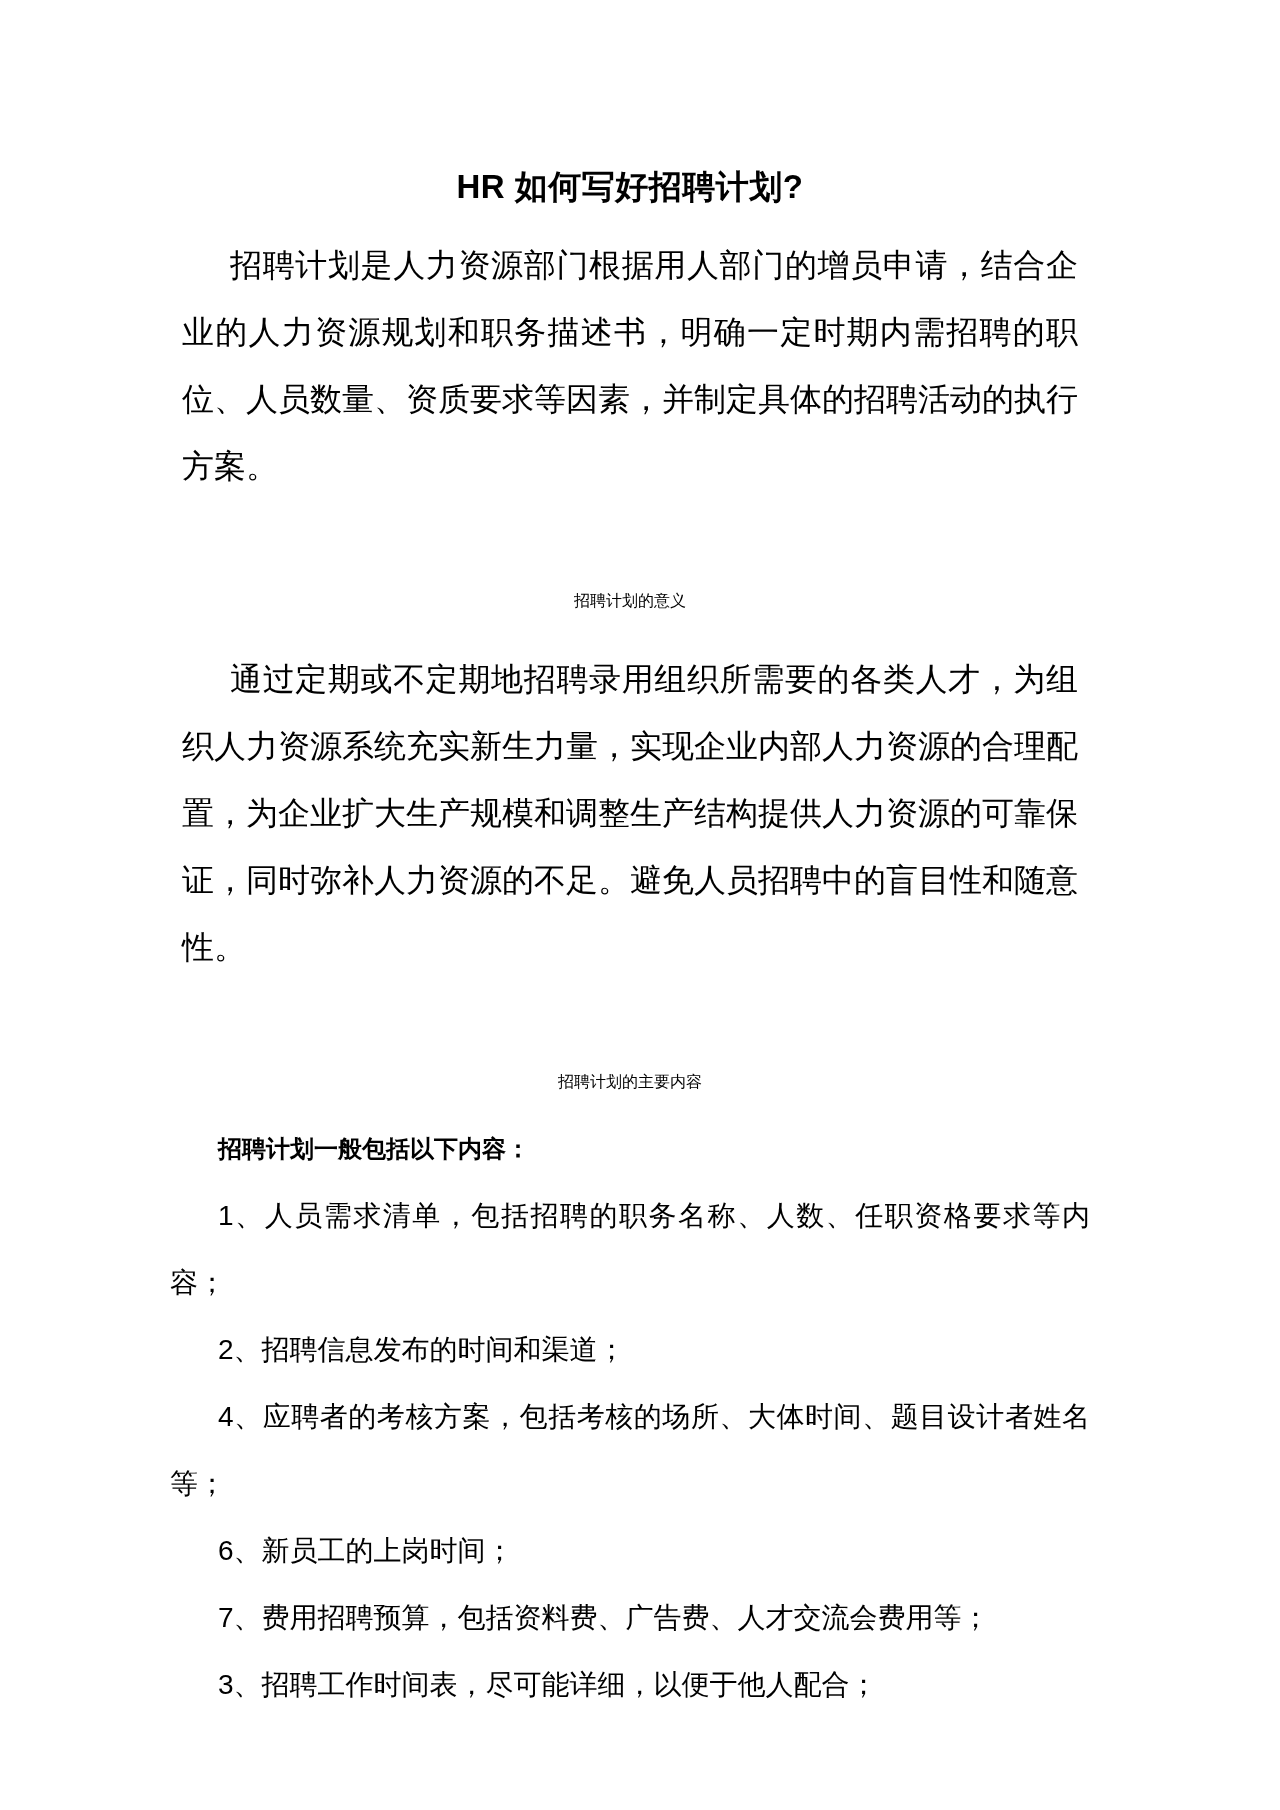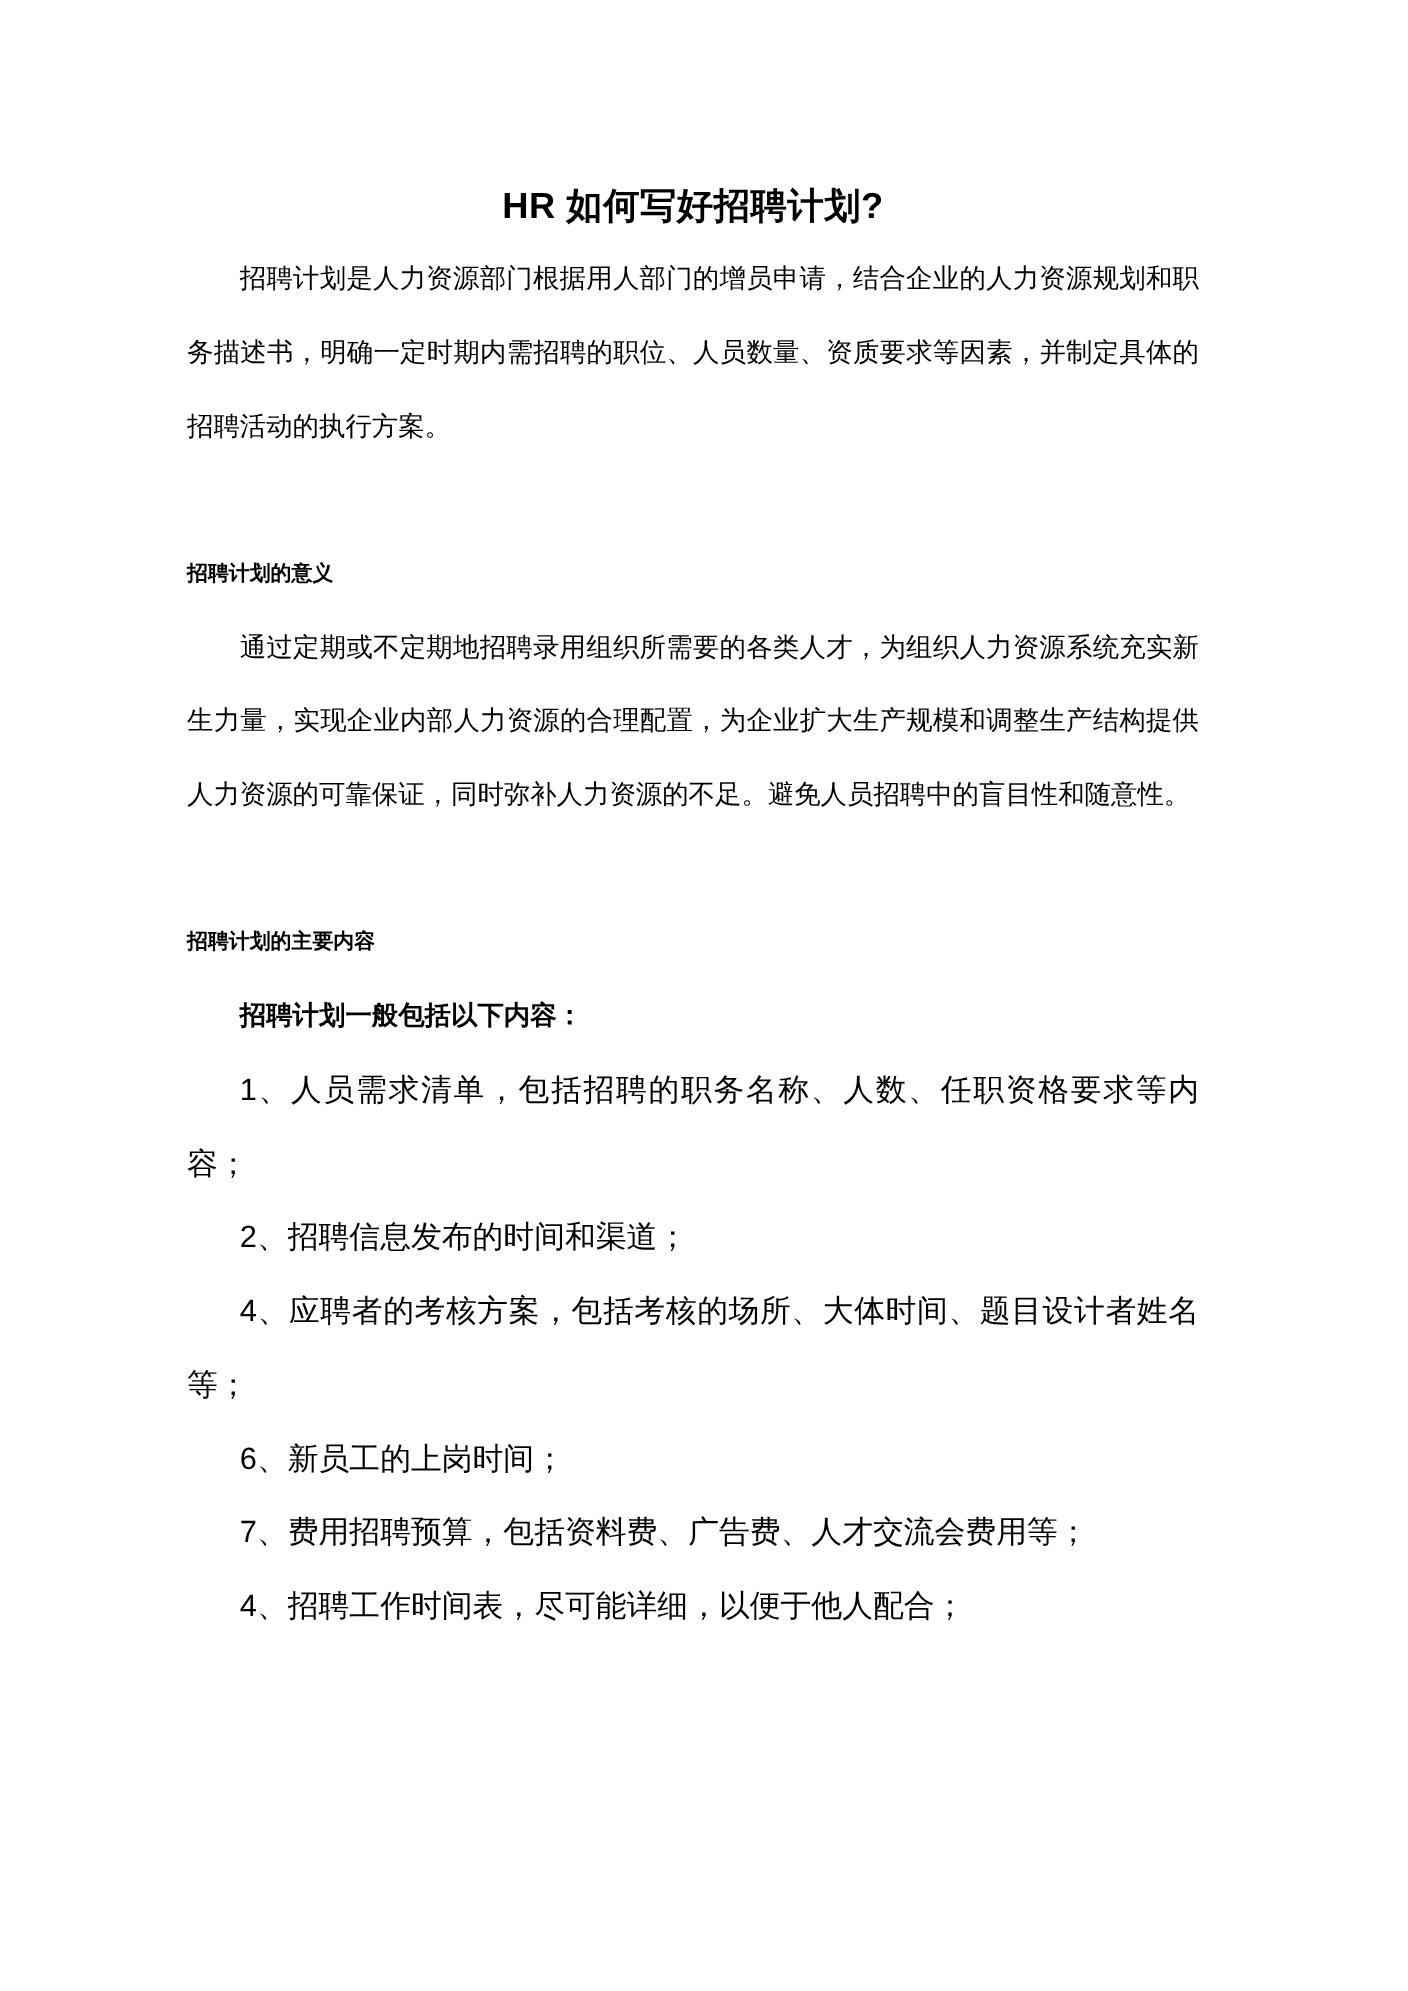--- a/index.html
+++ b/index.html
@@ -31,31 +31,32 @@
   }
   .doc-title {
     margin: 153px 0 0 0;
     font-size: 33px;
     font-weight: bold;
     line-height: 67px;
     text-align: center;
     letter-spacing: 0.5px;
   }
   p.body-par {
-    margin: 0;
-    font-size: 24px;
+    margin: 12px;
+    font-size: 32px;
     line-height: 67px;
     text-align: justify;
     text-indent: 48px;
   }
   h2.sec-heading {
     margin: 67px 0 0 0;
-    font-size: 19px;
-    font-weight: bold;
+    font-size: 16px;
+    font-weight: normal;
     line-height: 67px;
+    text-align: center;
   }
   p.lead-par {
     margin: 0;
     font-size: 24px;
     font-weight: bold;
     line-height: 67px;
     text-indent: 48px;
   }
   p.list-par {
     margin: 0;
@@ -81,16 +82,16 @@
 
     <h2 class="sec-heading">招聘计划的主要内容</h2>
 
     <p class="lead-par">招聘计划一般包括以下内容：</p>
 
     <p class="list-par">1、人员需求清单，包括招聘的职务名称、人数、任职资格要求等内容；</p>
     <p class="list-par">2、招聘信息发布的时间和渠道；</p>
     <p class="list-par">4、应聘者的考核方案，包括考核的场所、大体时间、题目设计者姓名等；</p>
     <p class="list-par">6、新员工的上岗时间；</p>
     <p class="list-par">7、费用招聘预算，包括资料费、广告费、人才交流会费用等；</p>
-    <p class="list-par">4、招聘工作时间表，尽可能详细，以便于他人配合；</p>
+    <p class="list-par">3、招聘工作时间表，尽可能详细，以便于他人配合；</p>
 
   </div>
 </div>
 
 </body></html>

